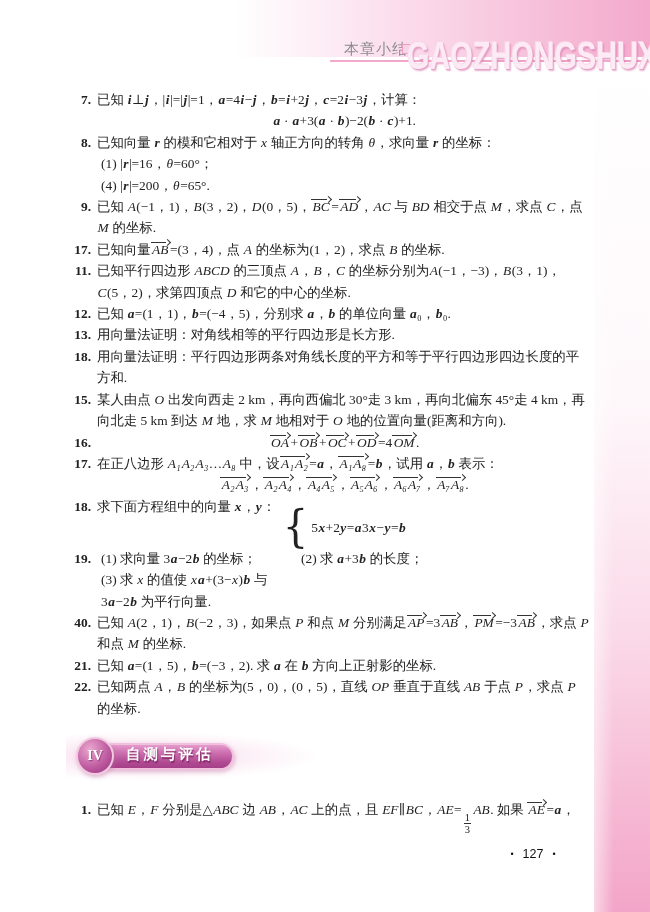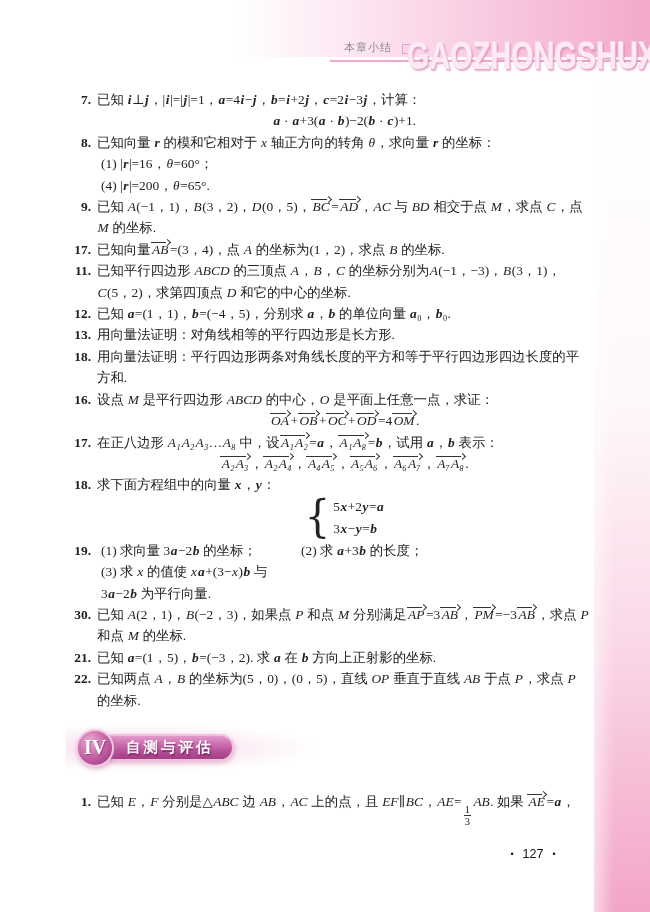--- a/index.html
+++ b/index.html
@@ -3,21 +3,21 @@
 <meta charset="utf-8">
 <style>
   html,body{margin:0;padding:0;background:#e8e8e8}
   .page{position:relative;width:650px;height:912px;background:#fff;overflow:hidden;
         font-family:"Liberation Serif","DejaVu Serif",serif;color:#222}
 
   
   .header-band{position:absolute;top:0;left:0;right:0;height:57px;
     background:linear-gradient(to right,#ffffff 0%,#ffffff 36%,#fbdcec 62%,#f3a9cb 100%)}
   .crumb{position:absolute;top:40px;left:344px;font-family:"Liberation Sans",sans-serif;
-    font-size:11px;color:#8a8a8a;letter-spacing:1px;white-space:nowrap}
+    font-size:15px;color:#8a8a8a;letter-spacing:1px;white-space:nowrap}
   .crumb-square{position:absolute;top:44px;left:402px;width:8px;height:8px;
     background:#f9d3e6;border:1px solid #ec9cc5}
   .header-line{position:absolute;top:60px;left:330px;right:0;height:2px;
     background:linear-gradient(to right,#f3aacb,#ee9cc5);z-index:0}
   .watermark{position:absolute;top:35px;left:407px;z-index:1;
     font-family:"Liberation Sans",sans-serif;font-weight:bold;font-size:38px;
     transform:scaleX(.76);transform-origin:left top;white-space:nowrap;
     color:#fcebf5;
     text-shadow:-1px -1px 0 #f8d6e9,1px 1px 0 #e9a2c8,2px 2px 2px rgba(209,110,165,.55)}
 
@@ -50,37 +50,37 @@
 
   
   .frac{display:inline-flex;flex-direction:column;vertical-align:-7px;text-align:center;
     font-size:10.5px;line-height:11px;margin:0 2px}
   .frac span:first-child{border-bottom:1px solid #333;padding:0 1px}
 
   
   .sys{display:inline-flex;align-items:center;text-align:left}
   .lbrace{font-size:40px;font-weight:400;transform:scaleY(1.1);margin-right:3px;
     font-family:"DejaVu Serif",serif}
-  .eqs{display:inline-flex;flex-direction:column}
+  .eqs{display:inline-flex;}
   .eqs span{line-height:22px}
 
   
   .badge-row{position:relative;margin:17px 0 23px 10px;height:40px;display:flex;align-items:center}
   .badge-row::before{content:"";position:absolute;left:-10px;top:-4px;width:250px;height:48px;
     background:radial-gradient(ellipse at 32% 50%,rgba(247,215,233,.95),rgba(247,215,233,0) 72%)}
   .badge-circle{position:relative;z-index:2;width:38px;height:38px;border-radius:50%;
     background:radial-gradient(circle at 35% 30%,#eaa8ce,#c05da2 55%,#93307a);
     border:2px solid #f2c8e1;box-sizing:border-box;display:flex;align-items:center;justify-content:center;
-    color:#fff;font-weight:bold;font-size:20px;font-family:"Liberation Serif",serif;
+    color:#fff;font-weight:bold;font-size:14px;font-family:"Liberation Serif",serif;
     text-shadow:1px 1px 1px rgba(110,25,85,.6);box-shadow:1px 2px 4px rgba(190,110,160,.5)}
   .badge-pill{position:relative;z-index:1;margin-left:-14px;height:27px;padding:0 18px 0 24px;
     border-radius:14px;box-sizing:border-box;display:flex;align-items:center;
     background:linear-gradient(to bottom,#e39bcb 0%,#cf74b2 30%,#b14a93 75%,#a43f87 100%);
     border:2px solid #f0c0dc;color:#fff;font-weight:bold;font-size:14.5px;letter-spacing:3px;
-    font-family:Liberation Serif, serif;
+    font-family:Liberation Mono, monospace;
     text-shadow:1px 1.5px 1px rgba(110,25,85,.65);box-shadow:1px 2px 4px rgba(190,110,160,.45)}
 
   
   .pageno{position:absolute;top:847px;left:494px;width:78px;
     display:flex;justify-content:center;align-items:center;gap:9px;
     font-family:"Liberation Sans",sans-serif;font-size:12.5px;color:#111}
   .pageno .dot{font-size:9px}
 </style>
 </head>
 <body>
@@ -149,23 +149,28 @@
             <div class="ptext">用向量法证明：对角线相等的平行四边形是长方形.</div>
           </div>
         </div>
         <div class="prob">
           <span class="num">18.</span>
           <div class="pbody">
             <div class="ptext">用向量法证明：平行四边形两条对角线长度的平方和等于平行四边形四边长度的平方和.</div>
           </div>
         </div>
         <div class="prob">
+          <span class="num">15.</span>
+          <div class="pbody">
+            <div class="ptext">某人由点 <i>O</i> 出发向西走 2 km，再向西偏北 30°走 3 km，再向北偏东 45°走 4 km，再向北走 5 km 到达 <i>M</i> 地，求 <i>M</i> 地相对于 <i>O</i> 地的位置向量(距离和方向).</div>
+          </div>
+        </div>
+        <div class="prob">
           <span class="num">16.</span>
           <div class="pbody">
-            <div class="ptext">设点 <i>M</i> 是平行四边形 <i>ABCD</i> 的中心，<i>O</i> 是平面上任意一点，求证：</div>
             <div class="center"><span class="vec"><i>OA</i></span>+<span class="vec"><i>OB</i></span>+<span class="vec"><i>OC</i></span>+<span class="vec"><i>OD</i></span>=4<span class="vec"><i>OM</i></span>.</div>
           </div>
         </div>
         <div class="prob">
           <span class="num">17.</span>
           <div class="pbody">
             <div class="ptext">在正八边形 <i>A₁</i><i>A₂</i><i>A₃</i>…<i>A₈</i> 中，设<span class="vec"><i>A₁</i><i>A₂</i></span>=<b class="bi"><i>a</i></b>，<span class="vec"><i>A₁</i><i>A₈</i></span>=<b class="bi"><i>b</i></b>，试用 <b class="bi"><i>a</i></b>，<b class="bi"><i>b</i></b> 表示：</div>
             <div class="center"><span class="vec"><i>A₂</i><i>A₃</i></span>，<span class="vec"><i>A₂</i><i>A₄</i></span>，<span class="vec"><i>A₄</i><i>A₅</i></span>，<span class="vec"><i>A₅</i><i>A₆</i></span>，<span class="vec"><i>A₆</i><i>A₇</i></span>，<span class="vec"><i>A₇</i><i>A₈</i></span>.</div>
           </div>
         </div>
@@ -190,21 +195,21 @@
                 <span class="cell">(1) 求向量 3<b class="bi"><i>a</i></b>−2<b class="bi"><i>b</i></b> 的坐标；</span>
                 <span class="cell">(2) 求 <b class="bi"><i>a</i></b>+3<b class="bi"><i>b</i></b> 的长度；</span>
               </div>
               <div class="subrow">
                 <span class="cell">(3) 求 <i>x</i> 的值使 <i>x</i><b class="bi"><i>a</i></b>+(3−<i>x</i>)<b class="bi"><i>b</i></b> 与 3<b class="bi"><i>a</i></b>−2<b class="bi"><i>b</i></b> 为平行向量.</span>
               </div>
             </div>
           </div>
         </div>
         <div class="prob">
-          <span class="num">30.</span>
+          <span class="num">40.</span>
           <div class="pbody">
             <div class="ptext">已知 <i>A</i>(2，1)，<i>B</i>(−2，3)，如果点 <i>P</i> 和点 <i>M</i> 分别满足<span class="vec"><i>AP</i></span>=3<span class="vec"><i>AB</i></span>，<span class="vec"><i>PM</i></span>=−3<span class="vec"><i>AB</i></span>，求点 <i>P</i> 和点 <i>M</i> 的坐标.</div>
           </div>
         </div>
         <div class="prob">
           <span class="num">21.</span>
           <div class="pbody">
             <div class="ptext">已知 <b class="bi"><i>a</i></b>=(1，5)，<b class="bi"><i>b</i></b>=(−3，2). 求 <b class="bi"><i>a</i></b> 在 <b class="bi"><i>b</i></b> 方向上正射影的坐标.</div>
           </div>
         </div>

